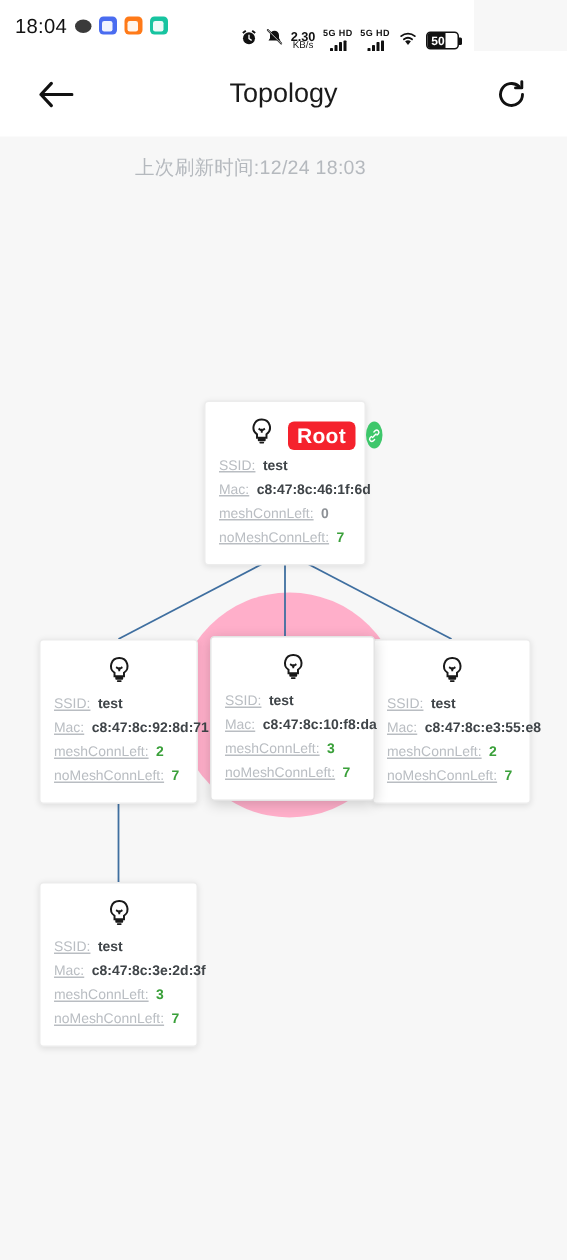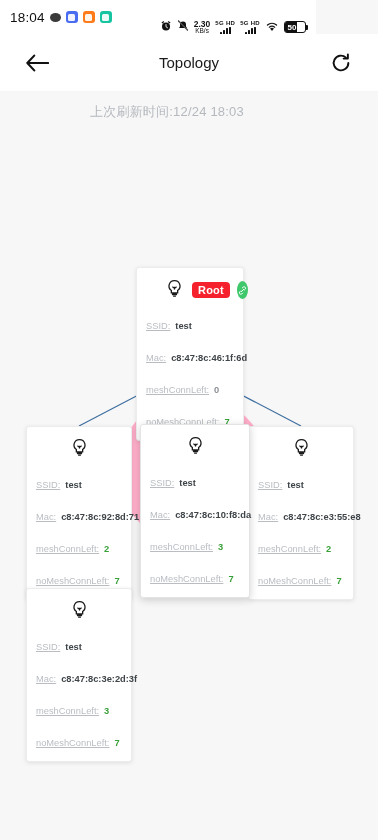--- a/index.html
+++ b/index.html
@@ -40,21 +40,21 @@
   .batt:after { content:""; position:absolute; right:-3px; top:3.2px; width:2px; height:5px;
                 background:#111; border-radius: 0 1px 1px 0; }
   .batt .fill { height: 100%; width: 62%; background: #111; border-radius: 1.5px 0 0 1.5px; }
   .batt .txt { position: absolute; left: 2.5px; font-size: 8px; color: #fff; font-weight: 700; }
 
   
   .header {
     position: absolute; top: 34px; left: 0; width: 378px; height: 57px;
     background: #ffffff; display: flex; align-items: center; padding: 0 22px;
   }
-  .hdr-title { flex: 1; text-align: center; font-size: 15px; color: #1a1a1a; font-weight: 400; }
+  .hdr-title { flex: 1; text-align: center; font-size: 18px; color: #1a1a1a; font-weight: 400; }
   .icon-btn { width: 30px; height: 30px; display:flex; align-items:center; justify-content:center; cursor: pointer; }
 
   
   .refresh-line {
     position: absolute; top: 91px; left: 0; width: 334px; height: 42px;
     display: flex; align-items: center; justify-content: center;
     font-size: 13px; color: #b5b9be; letter-spacing: .2px;
   }
 
   
@@ -68,30 +68,30 @@
   
   .node {
     position: absolute; background: #ffffff; border: 1px solid #ececec;
     border-radius: 3px; box-shadow: 0 1px 4px rgba(0,0,0,.10);
     padding: 9px 8px 9px 9px;
   }
   .node.selected { box-shadow: 0 2px 9px rgba(0,0,0,.18); border-color: #e4e4e4; z-index: 5; }
   .node-head { display: flex; align-items: center; justify-content: center; gap: 7px; height: 26px; }
   .node.root .node-head { justify-content: flex-start; padding-left: 18px; }
   .badge-root {
-    background: #f5222d; color: #fff; font-size: 11px; font-weight: 700;
+    background: #f5222d; color: #fff; font-size: 14px; font-weight: 700;
     border-radius: 4px; padding: 2.5px 6px; line-height: 1; letter-spacing: .2px;
   }
   .badge-link {
     width: 18px; height: 18px; border-radius: 50%; background: #3ec76b;
     display: flex; align-items: center; justify-content: center;
   }
   .row { display: flex; align-items: baseline; font-size: 9.3px; line-height: 1.72; white-space: nowrap; }
   .row .k { color: #b9bdc2; text-decoration: underline; }
-  .row .v { color: #3f4448; font-weight: 700; margin-left: 5px; margin-top: 16px; }
+  .row .v { color: #3f4448; font-weight: 700; margin-left: 5px; }
   .row .v.num { color: #3aa03a; font-weight: 700; }
   .row .v.zero { color: #8d9196; font-weight: 700; }
 </style>
 </head>
 <body>
 
 <div id="app">
 
   <div class="statusbar">
     <div class="sb-left">

